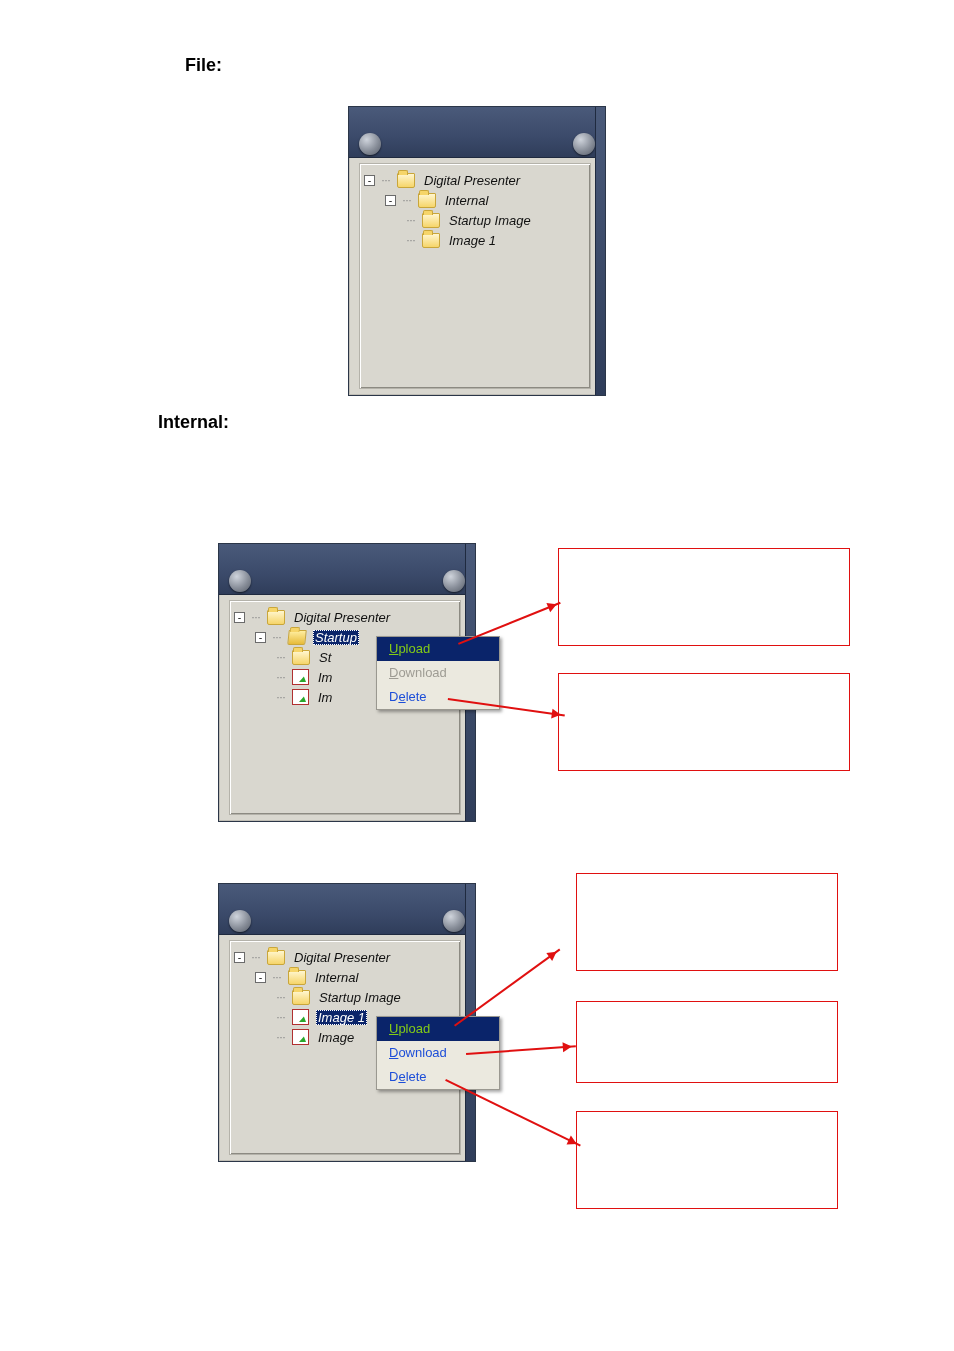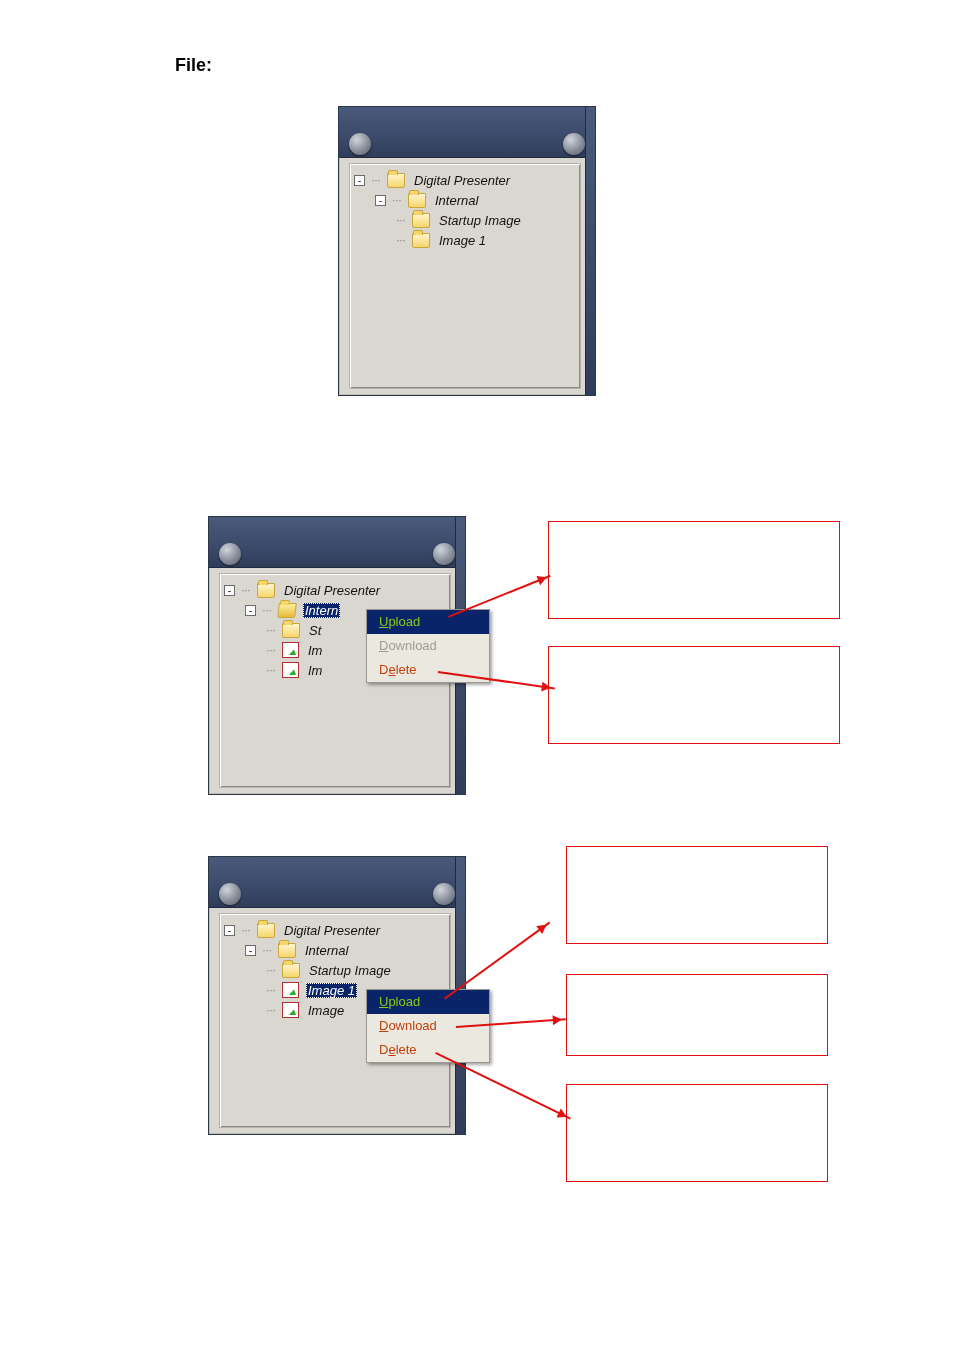--- a/index.html
+++ b/index.html
@@ -6,20 +6,21 @@
     margin: 0;
     padding: 0;
     background: #ffffff;
     font-family: "Arial", sans-serif;
     font-size: 16px;
     width: 954px;
   }
   .page {
     padding: 55px 73px 40px 120px;
     position: relative;
+    margin-left: 10px;
   }
   .heading {
     font-weight: bold;
     font-size: 18px;
     margin: 0 0 30px 55px;
   }
 
   
   .win {
     position: relative;
@@ -138,21 +139,21 @@
     width: 122px;
     background: #ebe9df;
     border: 1px solid #9a9890;
     box-shadow: 2px 2px 3px rgba(0,0,0,.35);
     font-family: Tahoma, sans-serif;
     font-size: 13px;
   }
   .ctx-item {
     height: 24px; line-height: 24px;
     padding: 0 12px;
-    color: #c2410c;
+    color: #1d4ed8;
   }
   .ctx-item.sel { background: #0a246a; color: #84cc16; }
   .ctx-item.dis { color: #9e9c94; }
   .ul { text-decoration: underline; }
 
   
   .callout {
     position: absolute;
     border: 1px solid #e01010;
     background: transparent;
@@ -213,41 +214,42 @@
           <span class="ind"></span>
             <span class="ind"></span>
           <span class="dots-before">···</span>
           <span class="folder"></span>
           <span class="row-label">Image 1</span>
         </div>
       </div>
     </div>
   </div>
 
+  <div class="heading" style="margin-left:28px; margin-top:6px;">Internal:</div>
 
   <div class="fig-row" style="height:310px; margin-top:110px;">
     <div class="win small" style="position:absolute; left:0; top:0;">
       <div class="chrome-top">
         <span class="bulb left"></span>
         <span class="bulb right"></span>
       </div>
       <div class="right-strip"></div>
       <div class="tree-area">
         <div class="tree-row">
           <span class="expander">-</span>
           <span class="dots-before">···</span>
           <span class="folder"></span>
           <span class="row-label">Digital Presenter</span>
         </div>
         <div class="tree-row">
           <span class="ind"></span>
           <span class="expander">-</span>
           <span class="dots-before">···</span>
           <span class="folder open"></span>
-          <span class="row-label selected">Intern</span>
+          <span class="row-label selected">Startup</span>
         </div>
         <div class="tree-row">
           <span class="ind"></span>
             <span class="ind"></span>
           <span class="dots-before">···</span>
           <span class="folder"></span>
           <span class="row-label">St</span>
         </div>
         <div class="tree-row">
           <span class="ind"></span>

